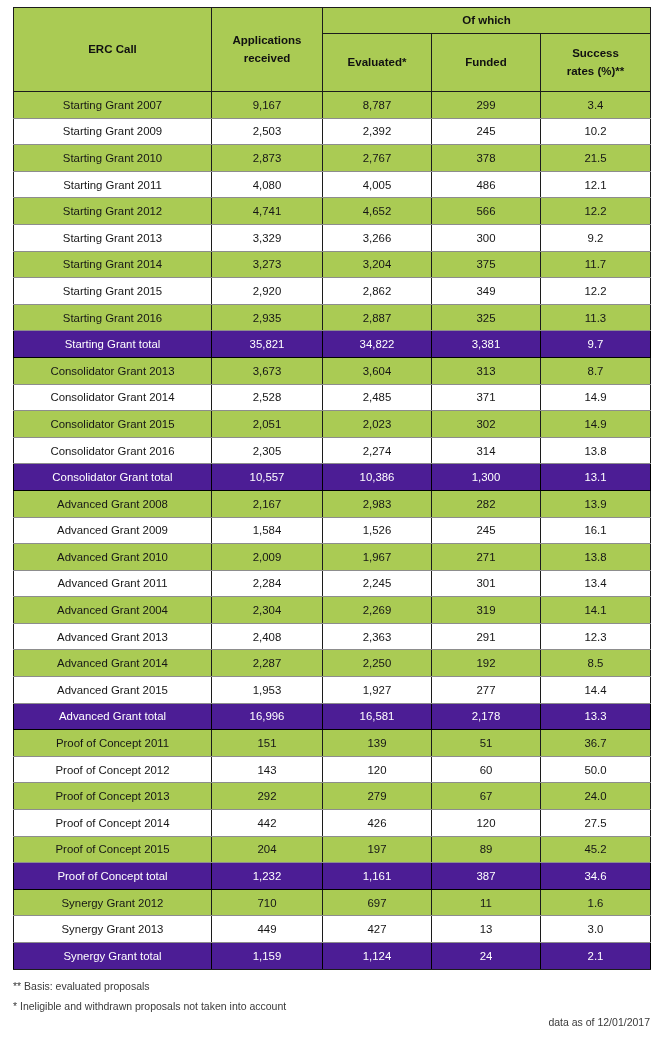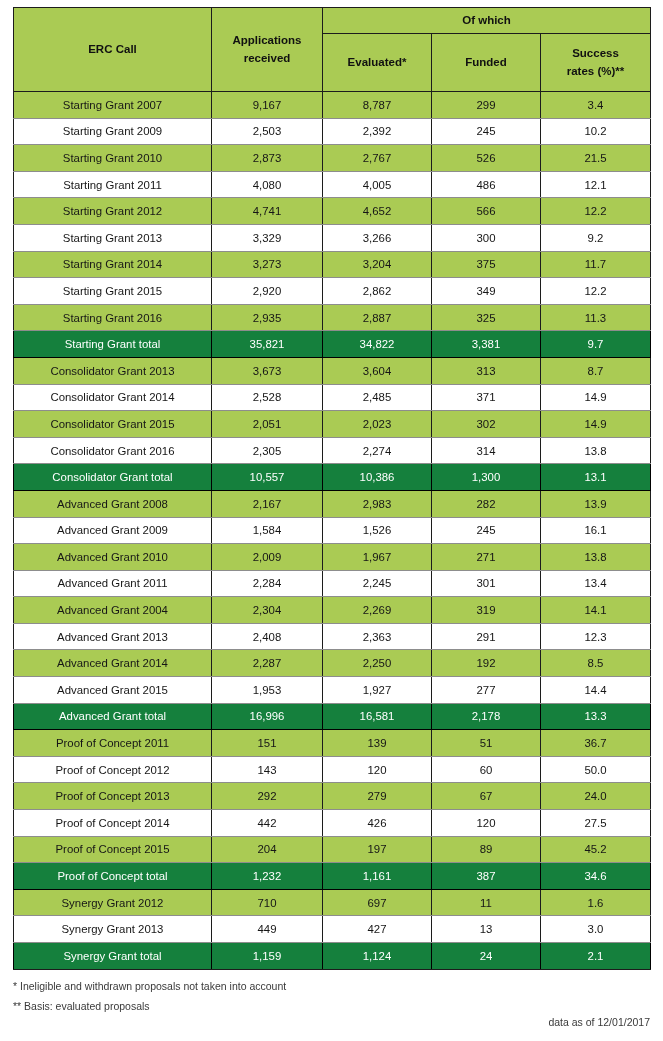--- a/index.html
+++ b/index.html
@@ -68,21 +68,21 @@
     text-align: center;
     vertical-align: middle;
     color: #161616;
     padding: 0 2px;
     white-space: nowrap;
   }
 
   tr.r-green td { background: #aacb54; }
   tr.r-white td { background: #ffffff; }
   tr.r-total  td {
-    background: #15803d;
+    background: #4c1d95;
     color: #ffffff;
     border-top: 1.3px solid #000000;
     border-bottom: 1.3px solid #000000;
     border-left: 1.3px solid #000000;
     border-right: 1.3px solid #000000;
   }
   tr.r-total td.cell-call { font-weight: normal; }
 
   tbody tr:last-child td { border-bottom: 1.3px solid #1c1c1c; }
 
@@ -147,21 +147,21 @@
           <td class="cell-call">Starting Grant 2009</td>
           <td class="cell-applications">2,503</td>
           <td class="cell-evaluated">2,392</td>
           <td class="cell-funded">245</td>
           <td class="cell-success">10.2</td>
         </tr>
         <tr class="r-green">
           <td class="cell-call">Starting Grant 2010</td>
           <td class="cell-applications">2,873</td>
           <td class="cell-evaluated">2,767</td>
-          <td class="cell-funded">526</td>
+          <td class="cell-funded">378</td>
           <td class="cell-success">21.5</td>
         </tr>
         <tr class="r-white">
           <td class="cell-call">Starting Grant 2011</td>
           <td class="cell-applications">4,080</td>
           <td class="cell-evaluated">4,005</td>
           <td class="cell-funded">486</td>
           <td class="cell-success">12.1</td>
         </tr>
         <tr class="r-green">
@@ -364,19 +364,19 @@
           <td class="cell-call">Synergy Grant total</td>
           <td class="cell-applications">1,159</td>
           <td class="cell-evaluated">1,124</td>
           <td class="cell-funded">24</td>
           <td class="cell-success">2.1</td>
         </tr>
       </tbody>
   </table>
 
   <div class="footnotes">
+    <div class="footnote">** Basis: evaluated proposals</div>
     <div class="footnote">* Ineligible and withdrawn proposals not taken into account</div>
-    <div class="footnote">** Basis: evaluated proposals</div>
   </div>
 
   <div class="data-as-of">data as of 12/01/2017</div>
 
 </div>
 
 </body></html>

